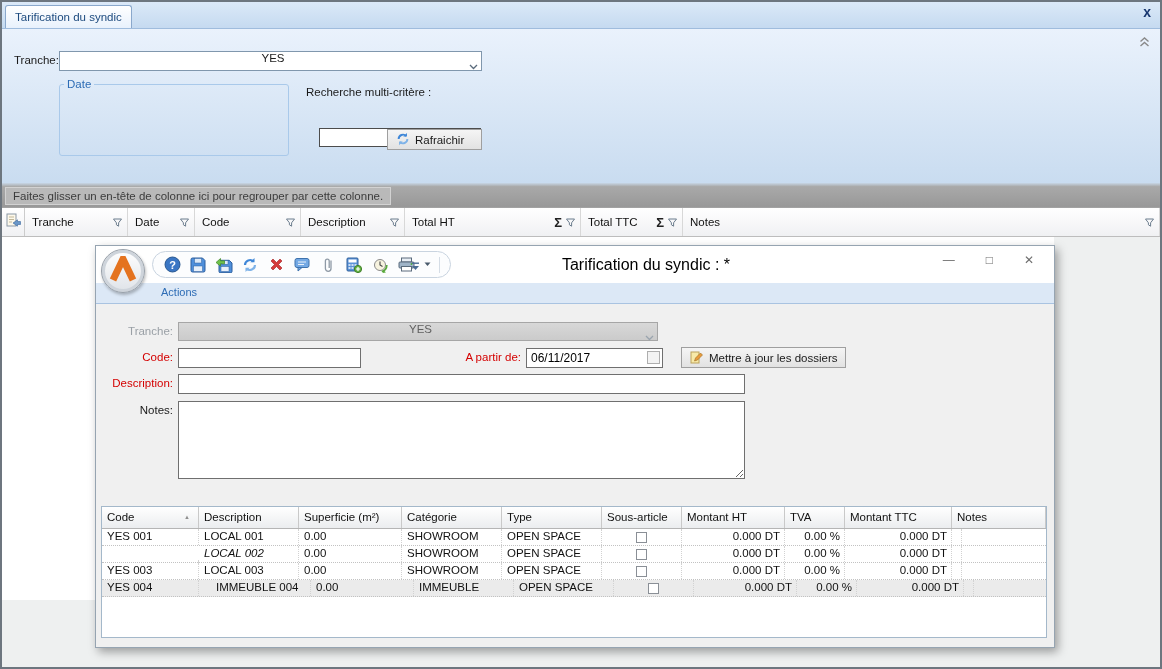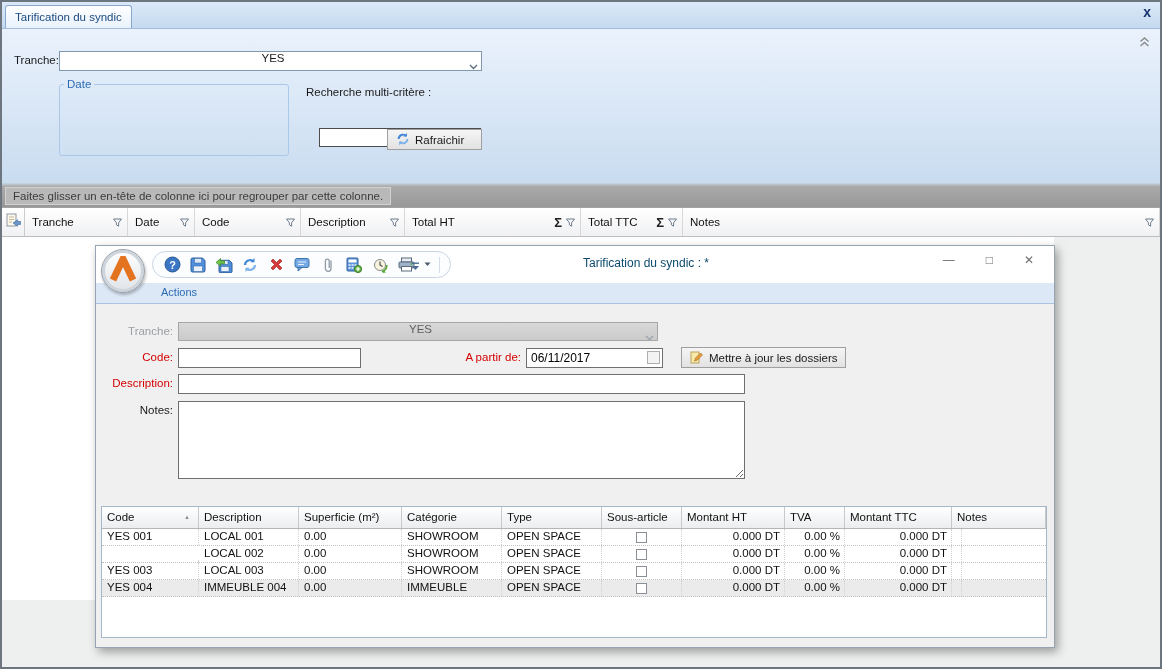--- a/index.html
+++ b/index.html
@@ -44,21 +44,21 @@
   .gray-bottom{position:absolute;left:0;right:0;top:598px;bottom:0;background:#eef0f0;}
 
   
   .dialog{position:absolute;left:93px;top:243px;width:958px;height:401px;background:#f0f0f0;border:1px solid #96a4b1;box-shadow:3px 4px 9px rgba(0,0,0,.35);z-index:10;}
   .dlg-titlebar{position:absolute;left:0;right:0;top:0;height:37px;background:#ffffff;}
   .app-logo{position:absolute;left:5px;top:3px;width:44px;height:44px;border-radius:50%;background:linear-gradient(#ffffff,#dfe3e8);border:1px solid #98a0a9;box-shadow:inset 0 0 0 3px #ced4db, 1px 2px 3px rgba(0,0,0,.25);z-index:5;display:flex;align-items:center;justify-content:center;box-sizing:border-box;}
   .qat{position:absolute;left:56px;top:5px;height:27px;border:1px solid #c9d4e0;border-radius:14px;background:#fcfdfe;display:flex;align-items:center;gap:8px;padding:0 10px;box-sizing:border-box;}
   .qat .icon{display:flex;align-items:center;justify-content:center;width:18px;height:18px;}
   .qat-sep{width:1px;height:16px;background:#d5dde6;}
   .qat-overflow{position:absolute;left:315px;top:12px;}
-  .dlg-title{position:absolute;left:300px;width:500px;top:10px;text-align:center;font-size:12px;color:#0c4a6e;}
+  .dlg-title{position:absolute;left:300px;width:500px;top:10px;text-align:center;font-size:16px;color:#000000;}
   .dlg-winbtns{position:absolute;right:20px;top:7px;display:flex;gap:31px;color:#6e6e6e;font-size:12px;}
   .dlg-winbtns span{cursor:default;}
   .ribbon-tabs{position:absolute;left:0;right:0;top:37px;height:21px;background:#dce8f6;border-bottom:1px solid #a9c3e1;box-sizing:border-box;}
   .ribbon-tab{position:absolute;left:65px;top:3px;color:#2d6cb5;font-size:11px;}
   .dlg-body{position:absolute;left:0;right:0;top:58px;bottom:0;background:#f0f0f0;}
   .flabel{position:absolute;left:0;width:77px;text-align:right;font-size:11.5px;}
   .red{color:#d40000;}
   .gray-lab{color:#9aa0a6;}
   .dinput{position:absolute;background:#fff;border:1px solid #6f6f6f;font-size:12px;padding:0 3px;font-family:inherit;box-sizing:border-box;}
   .combo.disabled{background:linear-gradient(#d8d8d8,#cbcbcb);border-color:#a6a6a6;color:#606060;}
@@ -383,21 +383,21 @@
               <div class="dg-cell ctr" style="width: 80px;">
                 <span class="dg-checkbox"></span>
               </div>
               <div class="dg-cell num" style="width: 103px;">0.000 DT</div>
               <div class="dg-cell num" style="width: 60px;">0.00 %</div>
               <div class="dg-cell num" style="width: 107px;">0.000 DT</div>
               <div class="dg-cell grow"></div>
             </div>
             <div class="dg-row">
               <div class="dg-cell" style="width: 97px; margin-top: 14px;">YES 002</div>
-              <div class="dg-cell" style="width: 100px;">LOCAL 002</div>
+              <div class="dg-cell" style="width: 100px; font-style: italic;">LOCAL 002</div>
               <div class="dg-cell" style="width: 103px;">0.00</div>
               <div class="dg-cell" style="width: 100px;">SHOWROOM</div>
               <div class="dg-cell" style="width: 100px;">OPEN SPACE</div>
               <div class="dg-cell ctr" style="width: 80px;">
                 <span class="dg-checkbox"></span>
               </div>
               <div class="dg-cell num" style="width: 103px;">0.000 DT</div>
               <div class="dg-cell num" style="width: 60px;">0.00 %</div>
               <div class="dg-cell num" style="width: 107px;">0.000 DT</div>
               <div class="dg-cell grow"></div>
@@ -411,21 +411,21 @@
               <div class="dg-cell ctr" style="width: 80px;">
                 <span class="dg-checkbox"></span>
               </div>
               <div class="dg-cell num" style="width: 103px;">0.000 DT</div>
               <div class="dg-cell num" style="width: 60px;">0.00 %</div>
               <div class="dg-cell num" style="width: 107px;">0.000 DT</div>
               <div class="dg-cell grow"></div>
             </div>
             <div class="dg-row sel">
               <div class="dg-cell" style="width: 97px;">YES 004</div>
-              <div class="dg-cell" style="width: 100px;">IMMEUBLE 004</div>
+              <div class="dg-cell" style="width: 100px; margin-left: 12px;">IMMEUBLE 004</div>
               <div class="dg-cell" style="width: 103px;">0.00</div>
               <div class="dg-cell" style="width: 100px;">IMMEUBLE</div>
               <div class="dg-cell" style="width: 100px;">OPEN SPACE</div>
               <div class="dg-cell ctr" style="width: 80px;">
                 <span class="dg-checkbox"></span>
               </div>
               <div class="dg-cell num" style="width: 103px;">0.000 DT</div>
               <div class="dg-cell num" style="width: 60px;">0.00 %</div>
               <div class="dg-cell num" style="width: 107px;">0.000 DT</div>
               <div class="dg-cell grow"></div>

